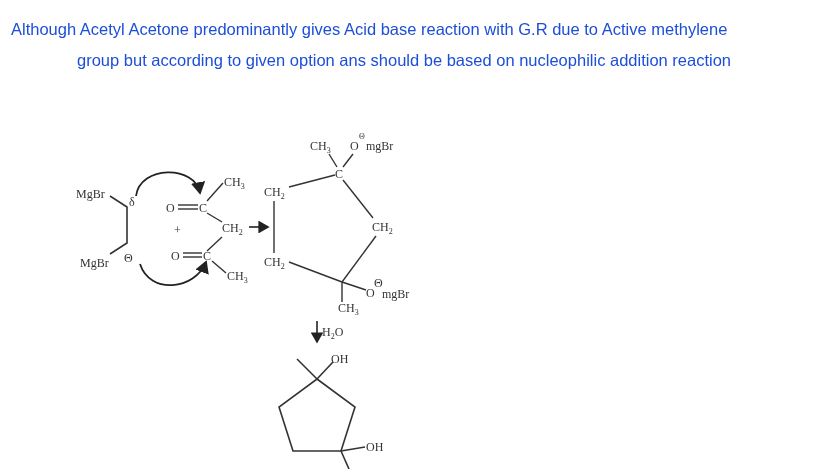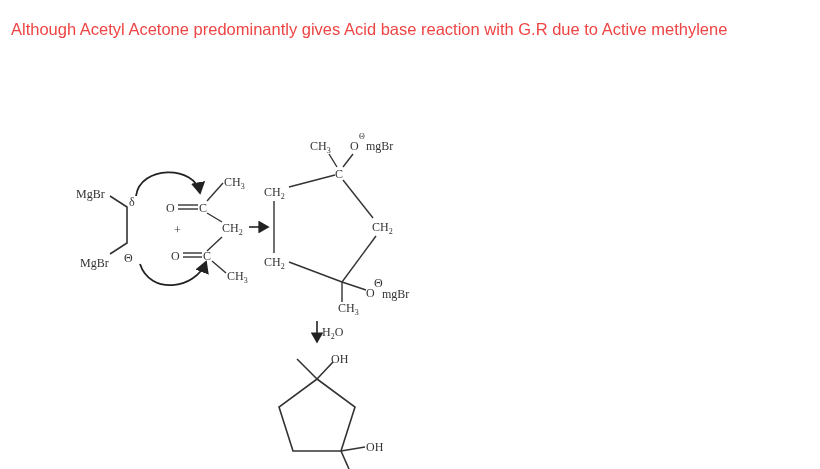--- a/index.html
+++ b/index.html
@@ -1,33 +1,34 @@
 <!DOCTYPE html>
 <html><head>
 <meta charset="utf-8">
 <style>
   html, body { margin: 0; padding: 0; background: #ffffff; }
   body { width: 820px; height: 469px; position: relative; overflow: hidden; }
   .para {
     position: absolute; left: 11px; top: 14px; width: 800px;
-    font-family: "Liberation Sans", sans-serif; font-size: 16.5px; color: #ef4444;
+    font-family: "Liberation Sans", sans-serif; font-size: 16.5px; color: #1d4ed8;
     line-height: 31px;
   }
   .para .line { display: block; white-space: nowrap; }
   .para .indent { padding-left: 66px; }
   svg.chem { position: absolute; left: 0; top: 0; }
   svg.chem text { font-family: "Liberation Serif", serif; fill: #333; }
   .lbl { font-size: 12px; }
   .sub { font-size: 8px; }
 </style>
 </head>
 <body>
 
 <div class="para">
   <span class="line">Although Acetyl Acetone predominantly gives Acid base reaction with G.R due to Active methylene</span>
+  <span class="line indent">group but according to given option ans should be based on nucleophilic addition reaction</span>
 </div>
 
 <svg class="chem" width="820" height="469" viewBox="0 0 820 469">
   <defs>
     <marker id="ah" markerWidth="8" markerHeight="8" refX="6" refY="4" orient="auto">
       <path d="M0,0 L7,4 L0,8 z" fill="#222"></path>
     </marker>
   </defs>
 
   <g>

